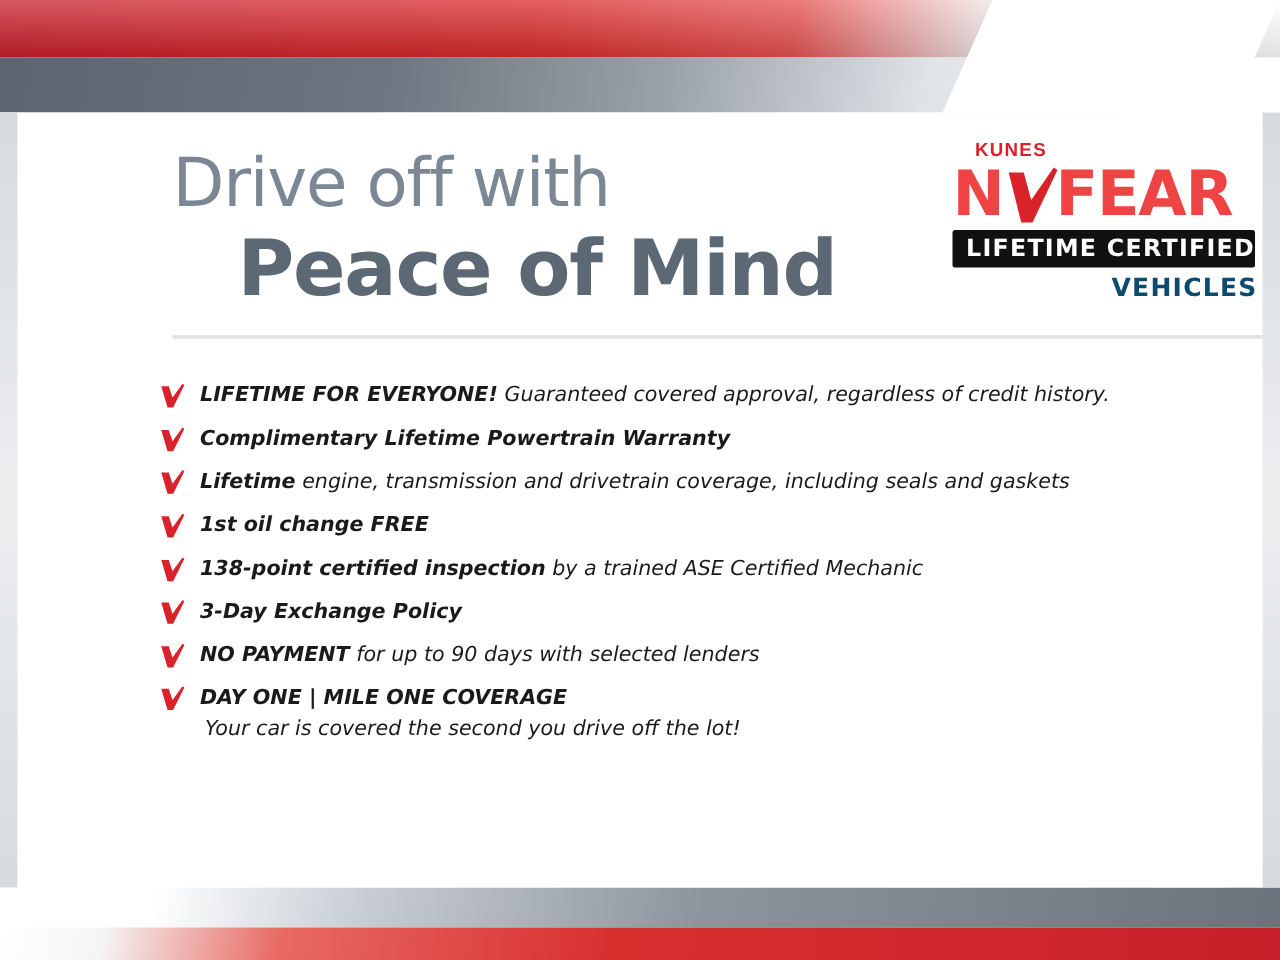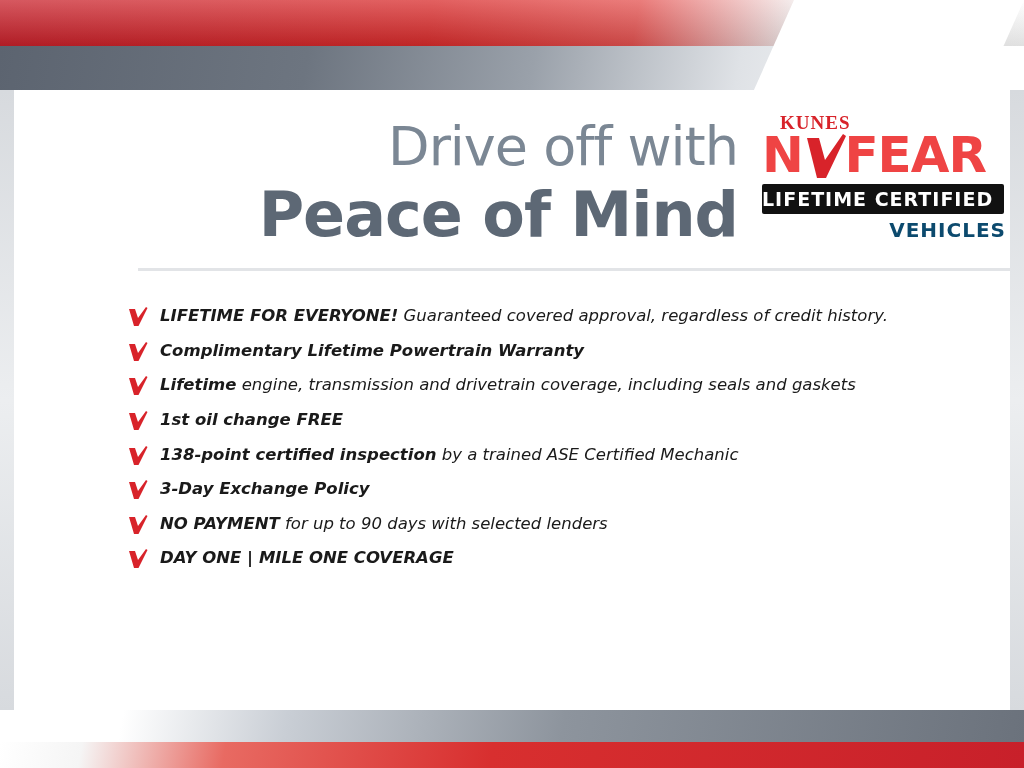--- a/index.html
+++ b/index.html
@@ -108,21 +108,20 @@
     height: 620px;
     background: linear-gradient(to bottom, #d7dade 0%, #eceef0 50%, #d7dade 100%);
   }
 
   
   .headline {
     position: absolute;
     top: 120px;
     left: 138px;
     width: 600px;
-    text-align: right;
   }
   .headline .line1 {
     font-family: "DejaVu Sans", sans-serif;
     font-size: 54px;
     font-weight: 400;
     letter-spacing: -1px;
     color: #7b8794;
     line-height: 1;
   }
   .headline .line2 {
@@ -150,22 +149,22 @@
     position: absolute;
     top: 104px;
     right: 16px;
     width: 256px;
     height: 146px;
   }
   .logo-kunes {
     position: absolute;
     top: 8px;
     left: 28px;
-    font-family: Liberation Serif, serif;
-    font-size: 19px;
+    font-family: Liberation Sans, sans-serif;
+    font-size: 15px;
     font-weight: bold;
     letter-spacing: 1px;
     color: #d8232a;
   }
   .logo-nofear {
     position: absolute;
     top: 26px;
     left: 10px;
     font-family: "DejaVu Sans", sans-serif;
     font-size: 50px;
@@ -186,21 +185,21 @@
     position: absolute;
     top: 80px;
     left: 10px;
     width: 242px;
     height: 30px;
     background: #111111;
     border-radius: 2px;
   }
   .logo-bar span {
     display: block;
-    text-align: left;
+    text-align: right;
     line-height: 30px;
     font-family: "DejaVu Sans", sans-serif;
     font-size: 19px;
     font-weight: bold;
     letter-spacing: 1px;
     color: #ffffff;
   }
   .logo-vehicles {
     position: absolute;
     top: 114px;
@@ -350,20 +349,21 @@
       <b>NO PAYMENT</b><span> for up to 90 days with selected lenders</span>
     </div>
 
     <div class="bullet">
       <span class="tick">
         <svg viewBox="0 0 20 20" width="20" height="20" aria-hidden="true">
             <path d="M1 2 L7 2 L10 11 L18 0 L19.5 1 L10.5 19 L6 19 Z" fill="#d8232a"></path>
           </svg>
       </span>
       <b>DAY ONE | MILE ONE COVERAGE</b><span></span>
+      <span class="sub">Your car is covered the second you drive off the lot!</span>
     </div>
 
   </div>
 
   <div class="bottom-band">
     <div class="bottom-gray"></div>
     <div class="bottom-red"></div>
   </div>
 
 </div>

